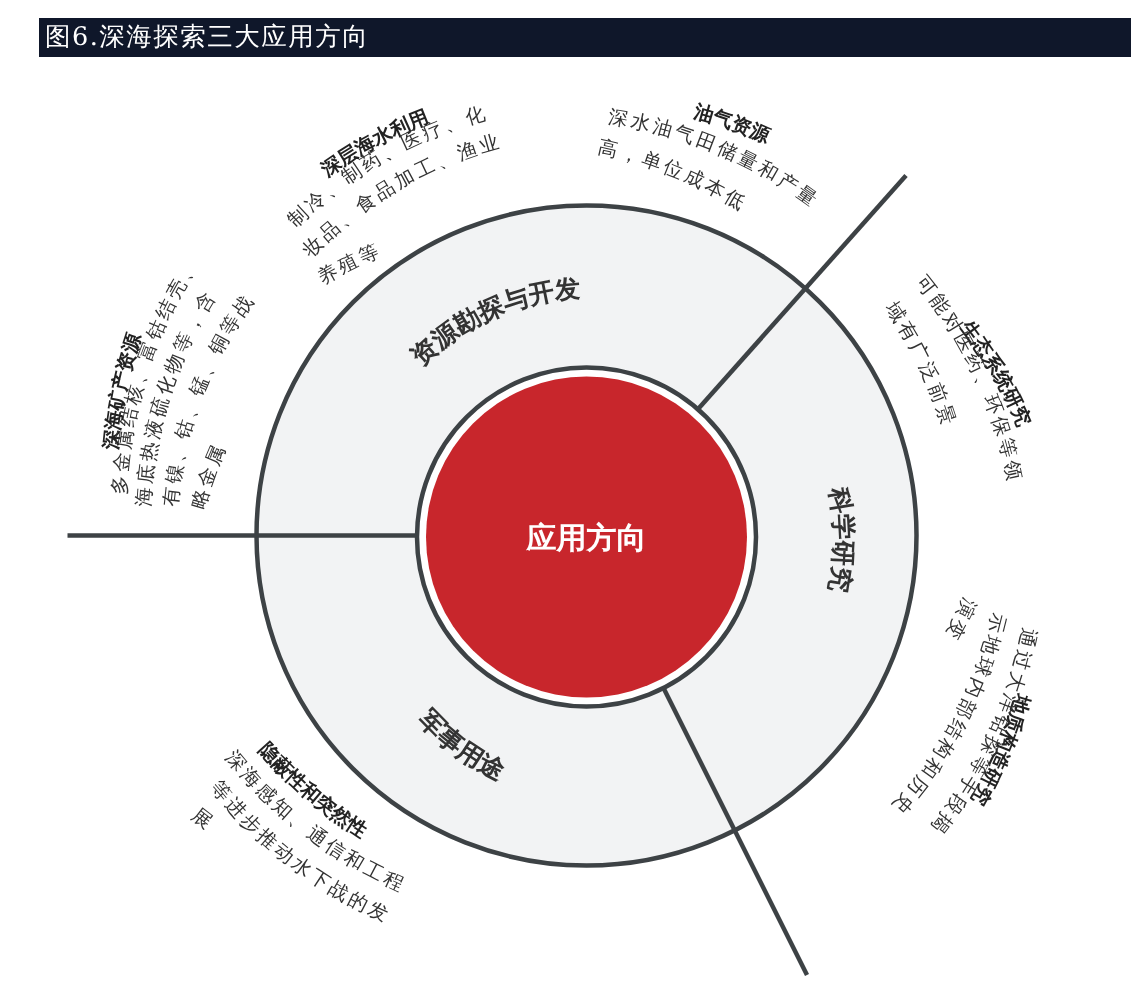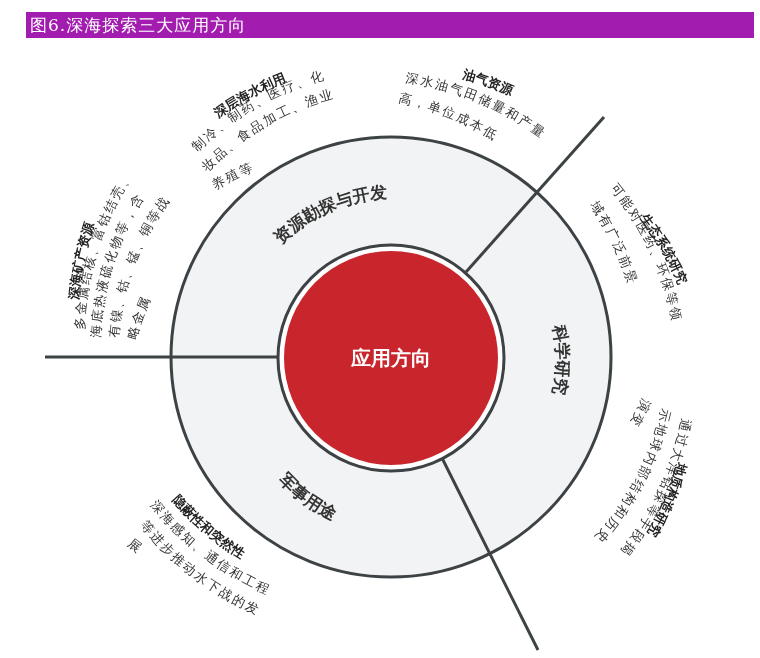--- a/index.html
+++ b/index.html
@@ -1,20 +1,20 @@
 <!DOCTYPE html>
 <html><head>
   <meta charset="utf-8">
   <style>
     html, body { margin: 0; padding: 0; background: #ffffff; }
     body { width: 760px; height: 658px; position: relative; overflow: hidden;
            font-family: "DejaVu Sans", sans-serif; }
     .title-bar {
       position: absolute; left: 26px; top: 12px; width: 728px; height: 26px;
-      background: #a21caf; color: #ffffff;
+      background: #0f172a; color: #ffffff;
       font-family: "DejaVu Serif", serif; font-size: 17px; line-height: 26px;
       padding-left: 4px; box-sizing: border-box; letter-spacing: 1px;
     }
     svg.diagram { position: absolute; left: 0; top: 0; }
     .seg-label { font-family: "DejaVu Sans", sans-serif; font-weight: bold; font-size: 17px; fill: #333333; }
     .center-label { font-family: "DejaVu Sans", sans-serif; font-weight: bold; font-size: 20px; fill: #ffffff; }
     .ann-head { font-family: "DejaVu Serif", serif; font-weight: bold; font-size: 13px; fill: #222222; }
     .ann-body { font-family: "DejaVu Serif", serif; font-size: 13px; fill: #333333; letter-spacing: 2px; }
   </style>
 </head>

